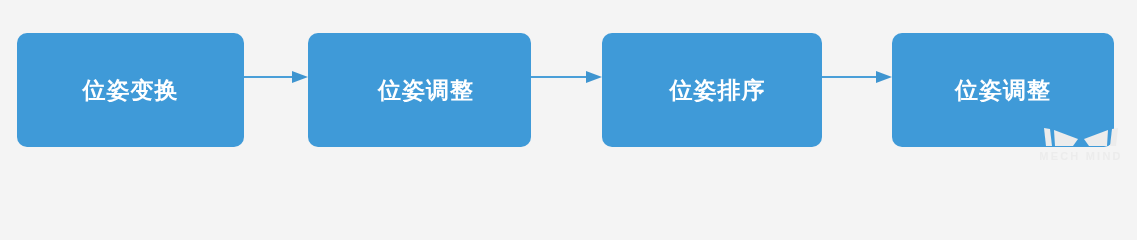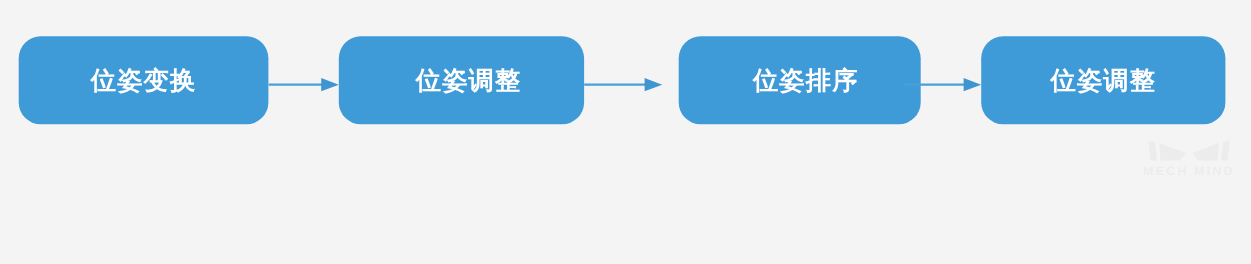--- a/index.html
+++ b/index.html
@@ -18,41 +18,41 @@
     position: relative;
     width: 1137px;
     height: 171px;
     background: #f4f4f4;
   }
 
   
   .node-box {
     position: absolute;
     top: 33px;
-    height: 80px;
+    height: 114px;
     background: #3f9ad8;
-    border-radius: 20px;
+    border-radius: 10px;
     display: flex;
     align-items: center;
     justify-content: center;
     box-sizing: border-box;
   }
   .node-label {
     color: #ffffff;
     font-size: 23px;
     font-weight: bold;
     letter-spacing: 1px;
     line-height: 1;
     white-space: nowrap;
     user-select: none;
   }
 
   #node-1 { left: 17px;  width: 227px; }
   #node-2 { left: 308px; width: 223px; padding-left: 13px; }
-  #node-3 { left: 617px; width: 220px; padding-left: 11px; }
+  #node-3 { left: 602px; width: 220px; padding-left: 11px; }
   #node-4 { left: 892px; width: 222px; }
 
   
   .connector-arrow {
     position: absolute;
     top: 68px;
     height: 18px;
     display: block;
   }
   #arrow-1 { left: 244px; width: 64px; }

